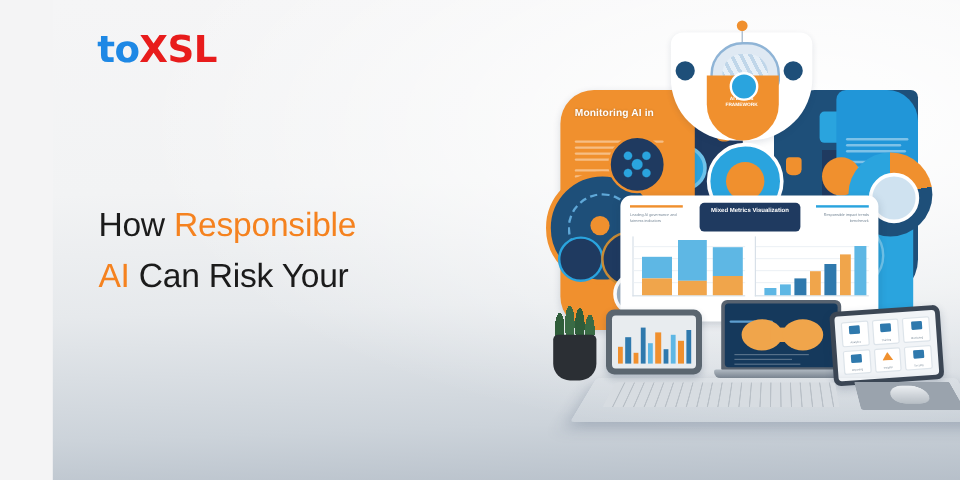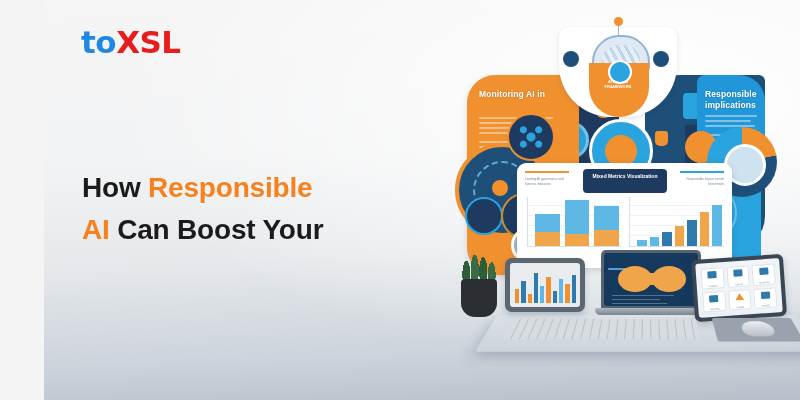--- a/index.html
+++ b/index.html
@@ -22,21 +22,21 @@
     font-size:31px;font-weight:bold;letter-spacing:-0.5px;
     line-height:1;font-family:"DejaVu Sans", sans-serif;
   }
   .logo .lo-to{color:#1E88E5;}
   .logo .lo-x{color:#E81C1C;}
   .logo .lo-sl{color:#E81C1C;}
 
   
   .headline{
     position:absolute;left:38px;top:148px;width:330px;
-    font-size:28px;line-height:1.52;font-weight:bold;color:#1b1b1b;
+    font-size:28px;line-height:1.52;font-weight:normal;color:#1b1b1b;
     letter-spacing:-0.2px;
   }
   .headline .hl{color:#F5821F;}
 
   
   .illus{position:absolute;left:405px;top:5px;width:390px;height:390px;}
 
   .panel{position:absolute;border-radius:26px;}
   .p-orange{
     left:18px;top:70px;width:112px;height:200px;background:#F0902E;
@@ -230,21 +230,21 @@
 <body>
 
 <div class="banner">
 
   <div class="logo">
     <span class="lo-to">to</span><span class="lo-x">X</span><span class="lo-sl">SL</span>
   </div>
 
   <h1 class="headline">
     <span>How </span><span class="hl">Responsible</span><br>
-    <span class="hl">AI</span><span> Can Boost Your</span><br>
+    <span class="hl">AI</span><span> Can Risk Your</span><br>
   </h1>
 
   <div class="illus">
 
     <div class="panel p-navy-l">
       <div class="ipill" style="left:18px;top:14px"></div>
       <div class="ipill b" style="left:52px;top:10px"></div>
       <div class="ipill" style="left:86px;top:28px"></div>
       <div class="ipill" style="left:16px;top:74px"></div>
       <div class="ipill b" style="left:84px;top:80px"></div>
@@ -268,21 +268,20 @@
       <i style="width:74px"></i>
         <i style="width:68px"></i>
         <i style="width:72px"></i>
         <i style="width:52px"></i>
       <i style="width:70px;margin-top:7px"></i>
         <i style="width:64px"></i>
         <i style="width:44px"></i>
     </div>
 
     <div class="panel p-blue-r"></div>
-    <div class="ptitle" style="left:256px;top:84px;width:64px;">Responsible implications</div>
     <div class="plines" style="left:256px;top:110px;width:52px;">
       <i style="width:52px"></i>
         <i style="width:46px"></i>
         <i style="width:50px"></i>
       <i style="width:44px;margin-top:7px"></i>
         <i style="width:36px"></i>
     </div>
 
     <div class="braincard"></div>
     <div class="brain-dot"></div>

